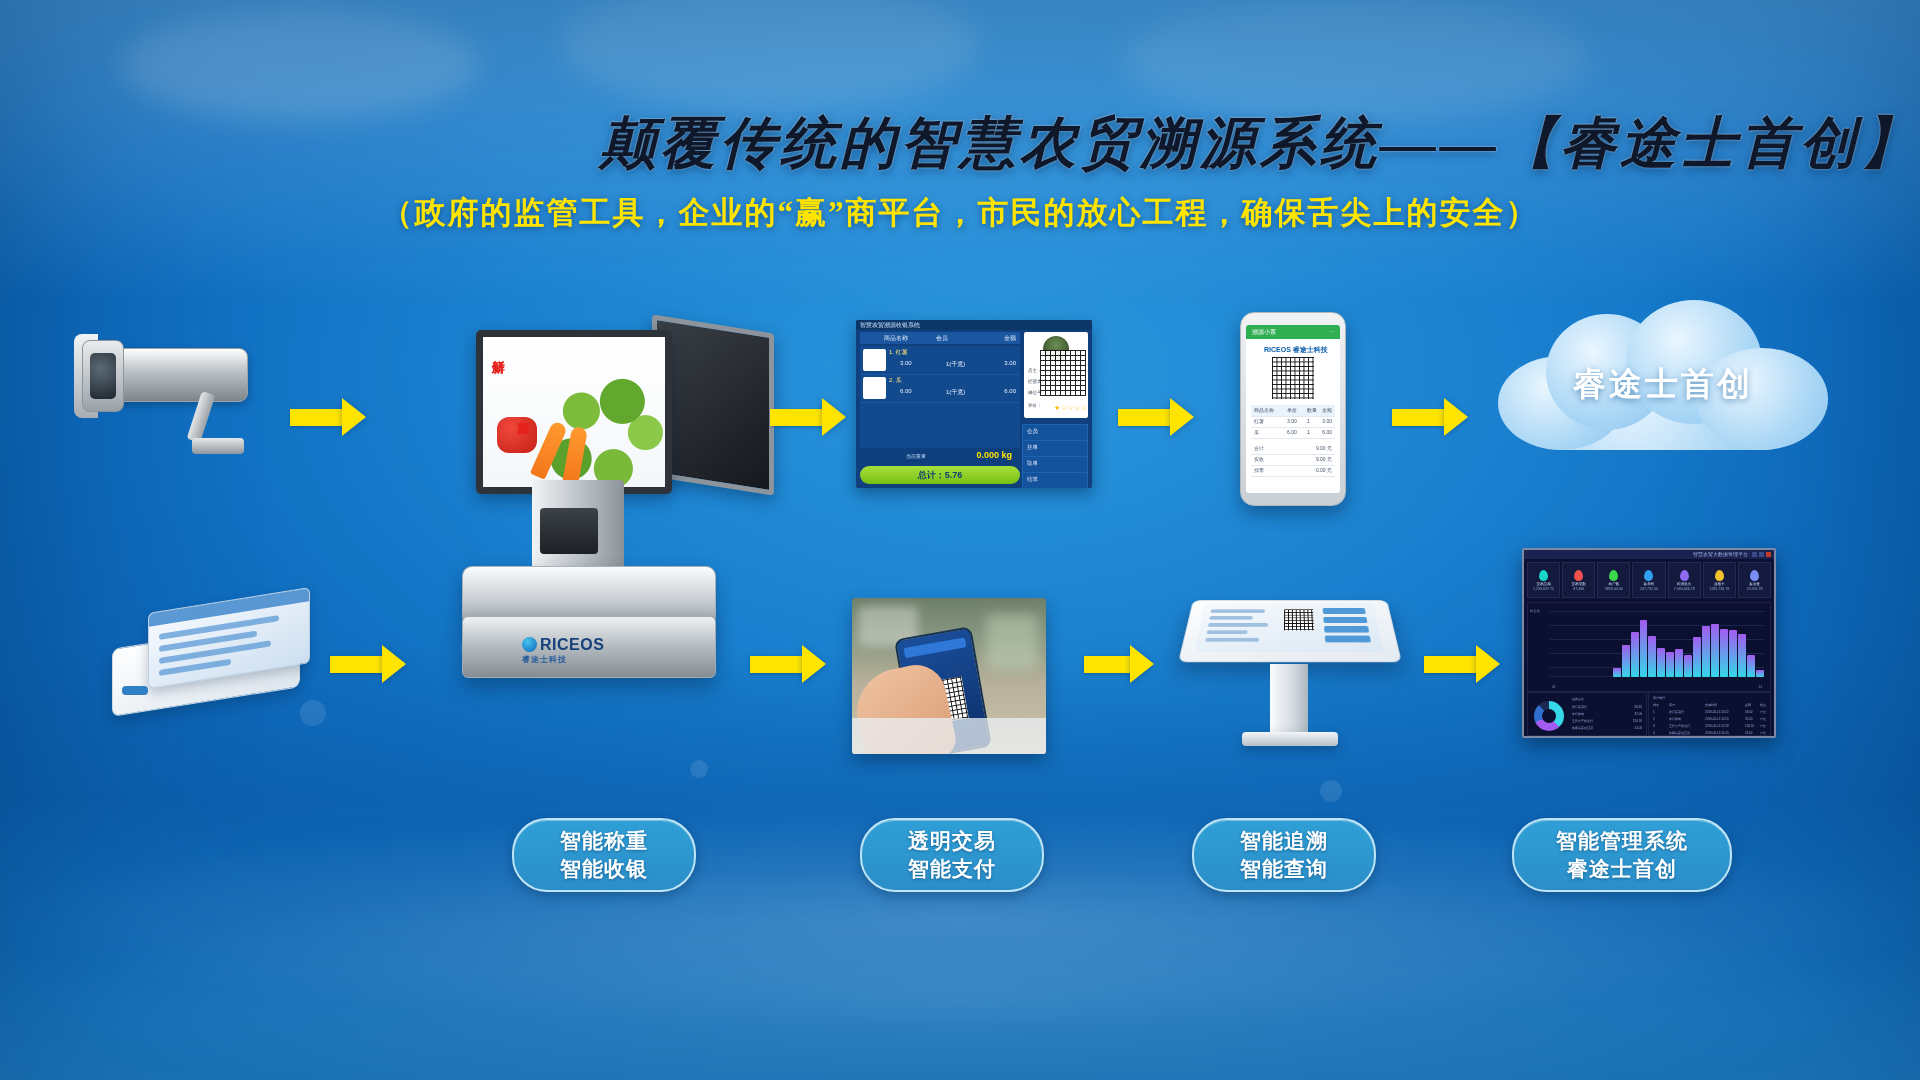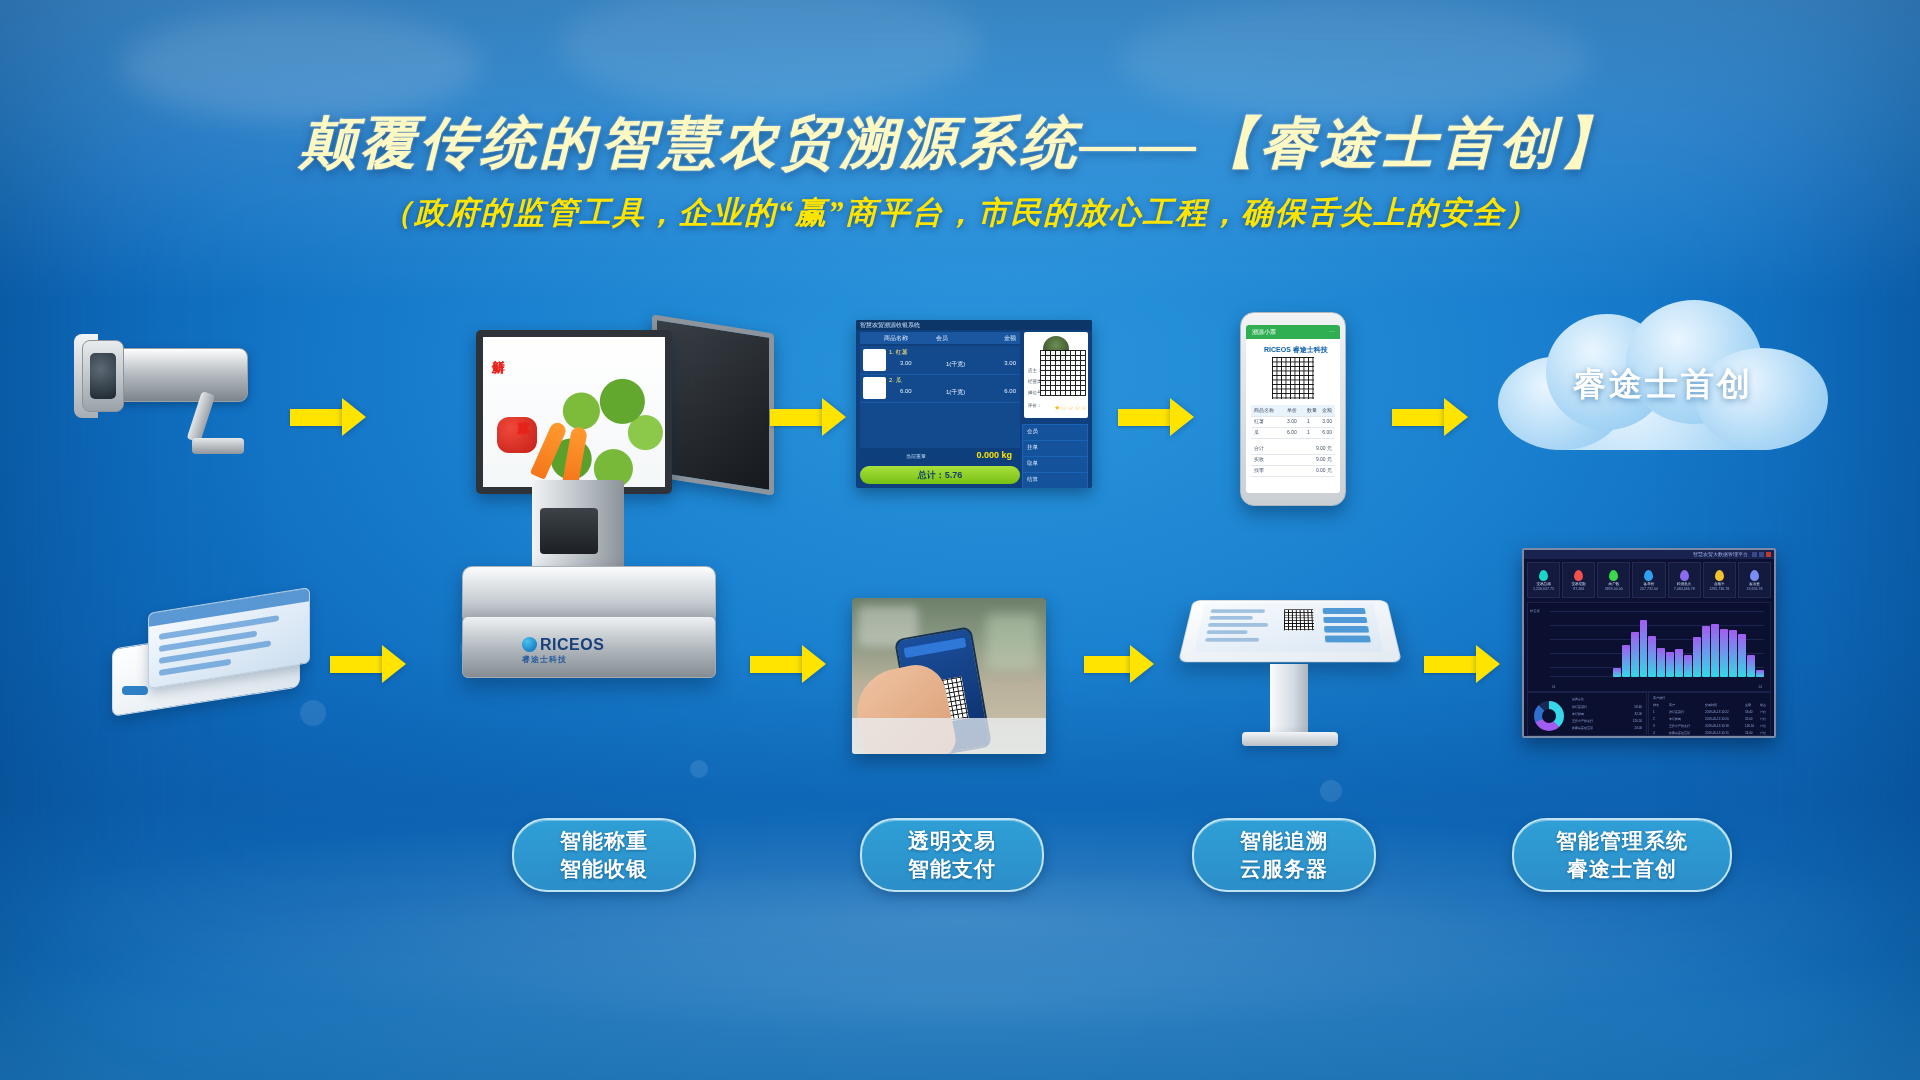--- a/index.html
+++ b/index.html
@@ -24,29 +24,30 @@
   .bg-wave.w1{bottom:40px;}
   .bg-wave.w2{bottom:-70px;height:300px;background:radial-gradient(ellipse at 50% 50%, rgba(180,225,255,.20), rgba(255,255,255,0) 62%);}
   .bg-cloudpatch{position:absolute;border-radius:50%;filter:blur(14px);background:rgba(255,255,255,.16);}
   .bubble{position:absolute;border-radius:50%;background:rgba(255,255,255,.10);}
   .vign{position:absolute;inset:0;box-shadow:inset 0 0 220px rgba(4,60,115,.55);}
 
   
   .title-wrap{position:absolute;left:0;right:0;top:112px;text-align:center;}
   .title{
     font-family:"Liberation Serif","DejaVu Serif",serif;
-    font-size:56px;font-weight:700;font-style:italic;color:#fef9c3;
+    font-size:56px;font-weight:700;font-style:italic;color:#0f172a;
     letter-spacing:4px;line-height:1.12;
     text-shadow:0 3px 10px rgba(3,50,100,.55),0 0 2px rgba(255,255,255,.9);
     white-space:nowrap;
+    text-align:right;
   }
   .subtitle-wrap{position:absolute;left:0;right:0;top:192px;text-align:center;}
   .subtitle{
     font-family:"Liberation Serif","DejaVu Serif",serif;
-    font-size:31px;font-weight:700;font-style:italic;color:#ffe400;
+    font-size:31px;font-weight:700;color:#ffe400;
     letter-spacing:2px;white-space:nowrap;
     text-shadow:0 2px 7px rgba(3,50,100,.6);
   }
 
   
   .node{position:absolute;}
 
   
   .arrow{position:absolute;display:flex;align-items:center;}
   .arrow .shaft{height:17px;background:#ffe400;box-shadow:0 1px 3px rgba(0,40,80,.35);}
@@ -657,20 +658,20 @@
   <div class="pill" style="left:860px;top:818px;width:180px;">
     <span>透明交易</span>
     <span>智能支付</span>
   </div>
   <div class="pill" style="left:512px;top:818px;width:180px;">
     <span>智能称重</span>
     <span>智能收银</span>
   </div>
   <div class="pill" style="left:1192px;top:818px;width:180px;">
     <span>智能追溯</span>
-    <span>云服务器</span>
+    <span>智能查询</span>
   </div>
   <div class="pill" style="left:1512px;top:818px;width:216px;">
     <span>智能管理系统</span>
     <span>睿途士首创</span>
   </div>
 
 </div>
 
 </body></html>

